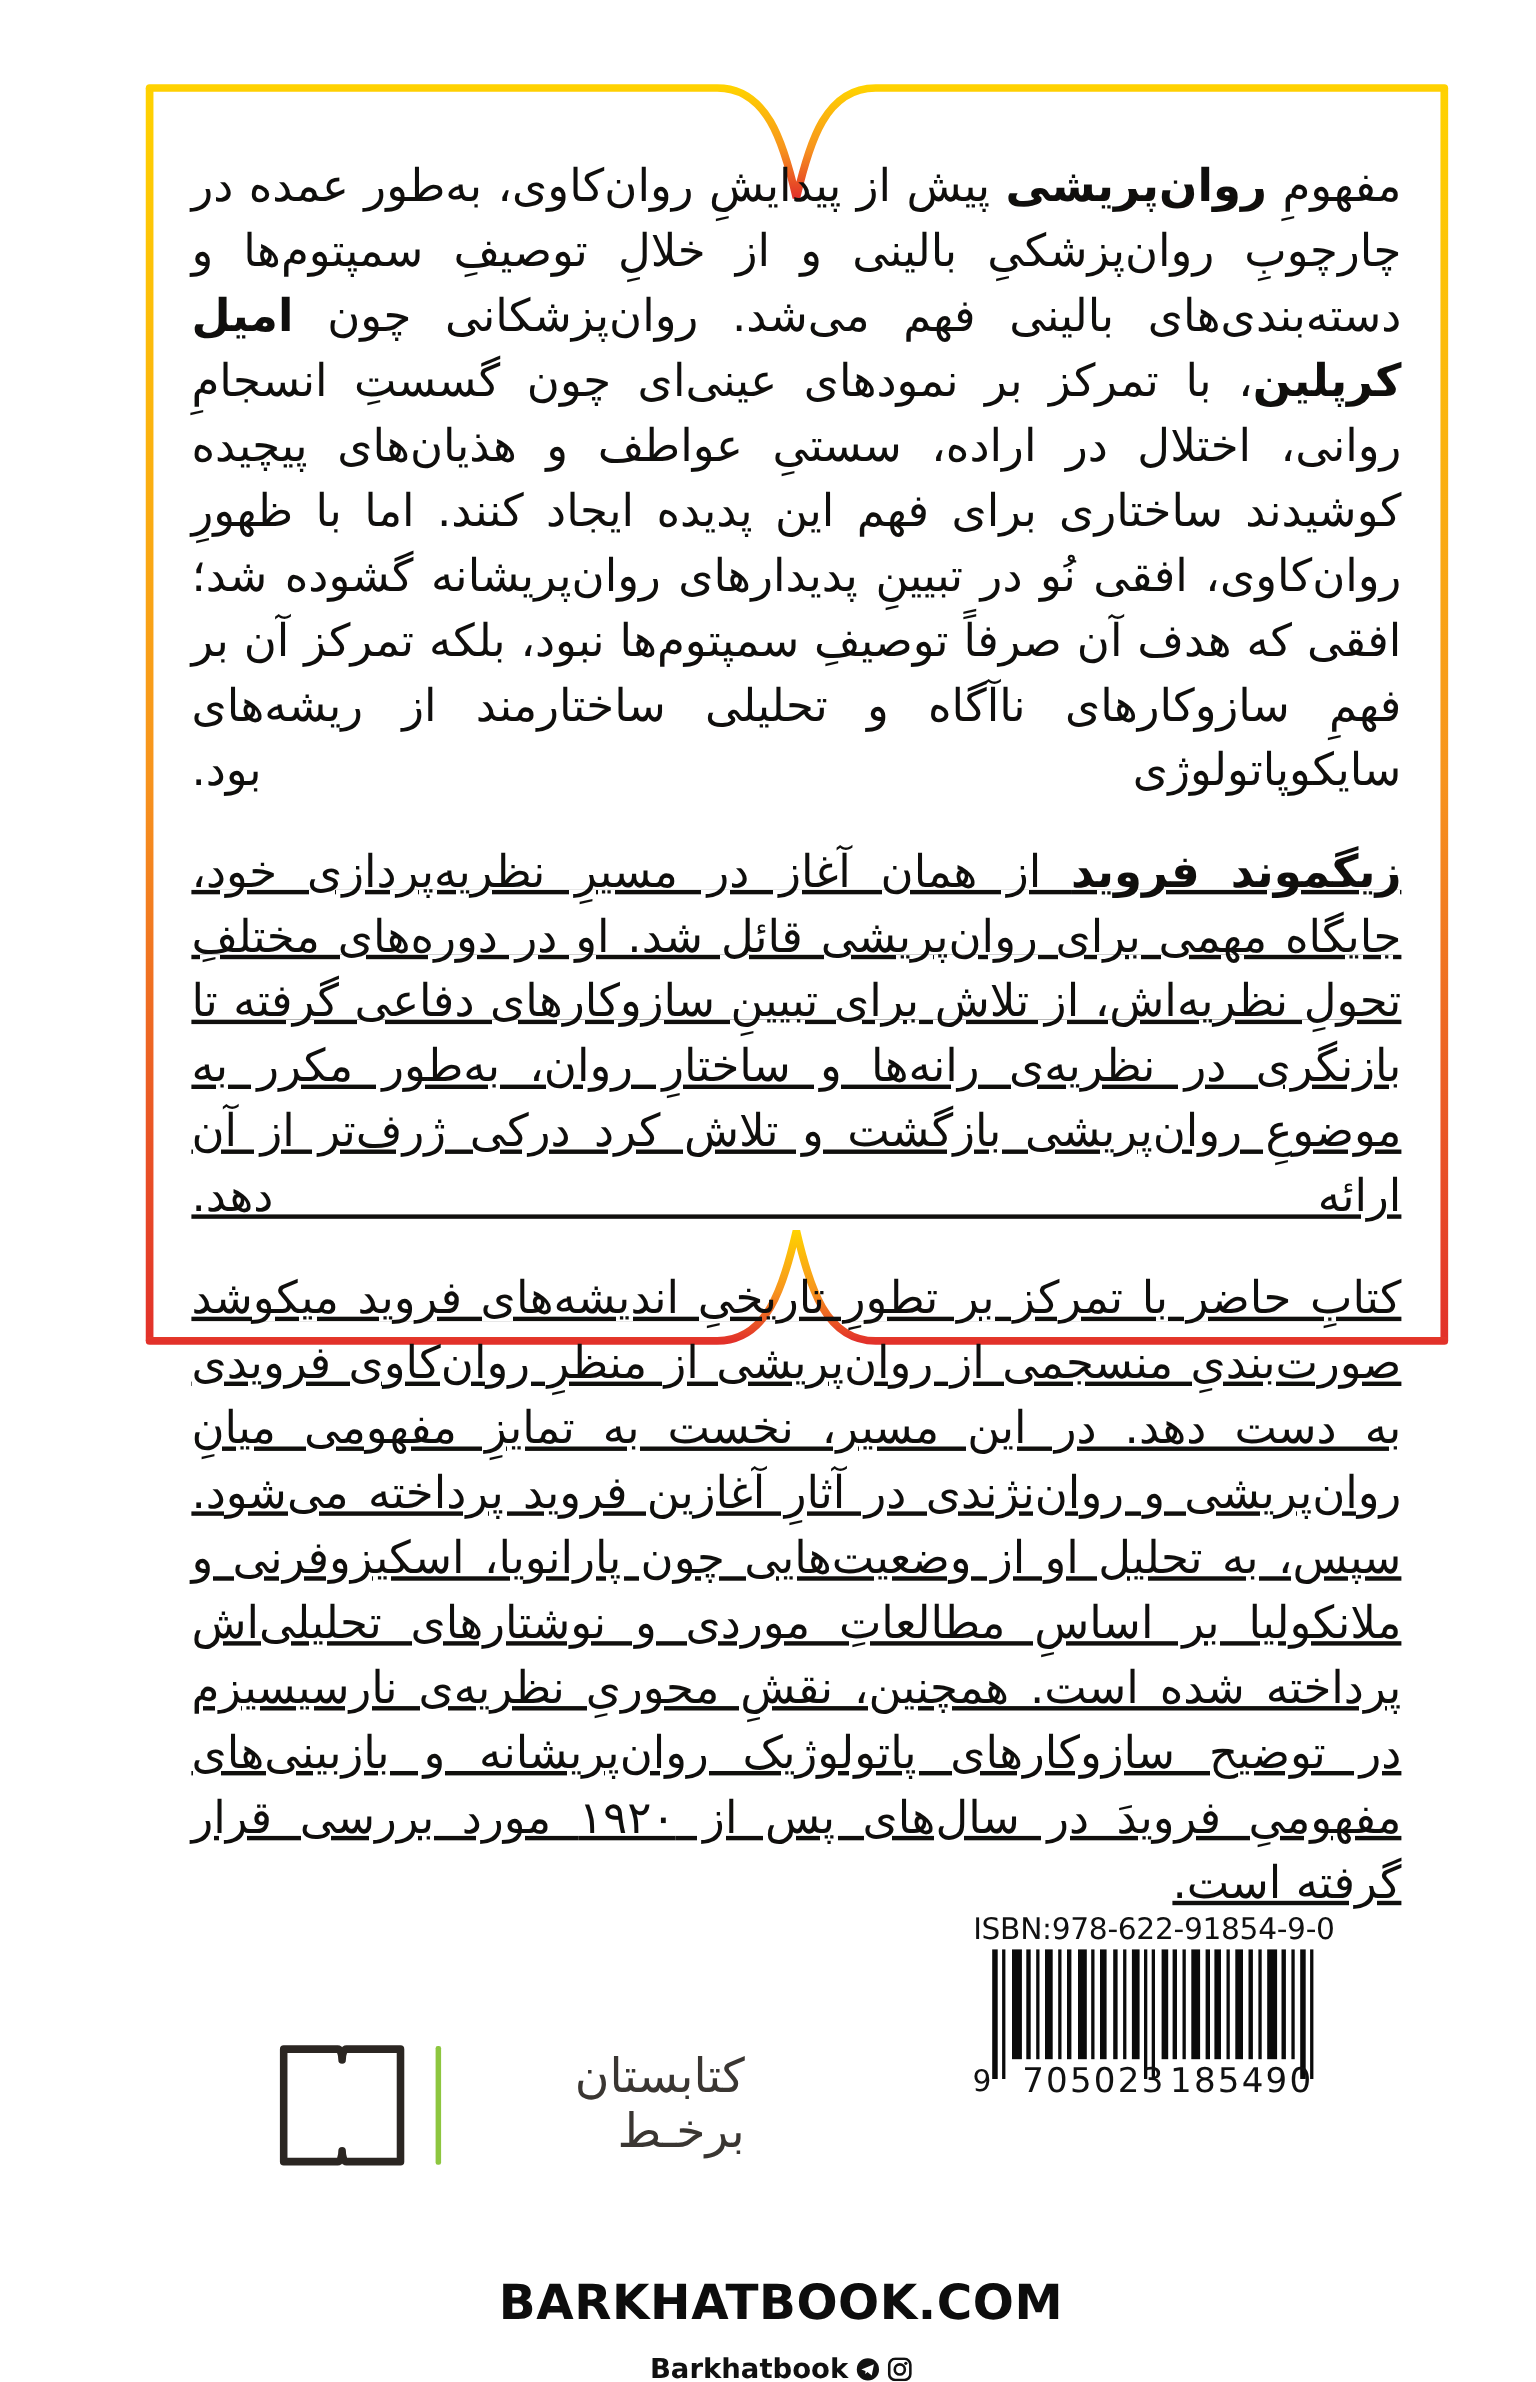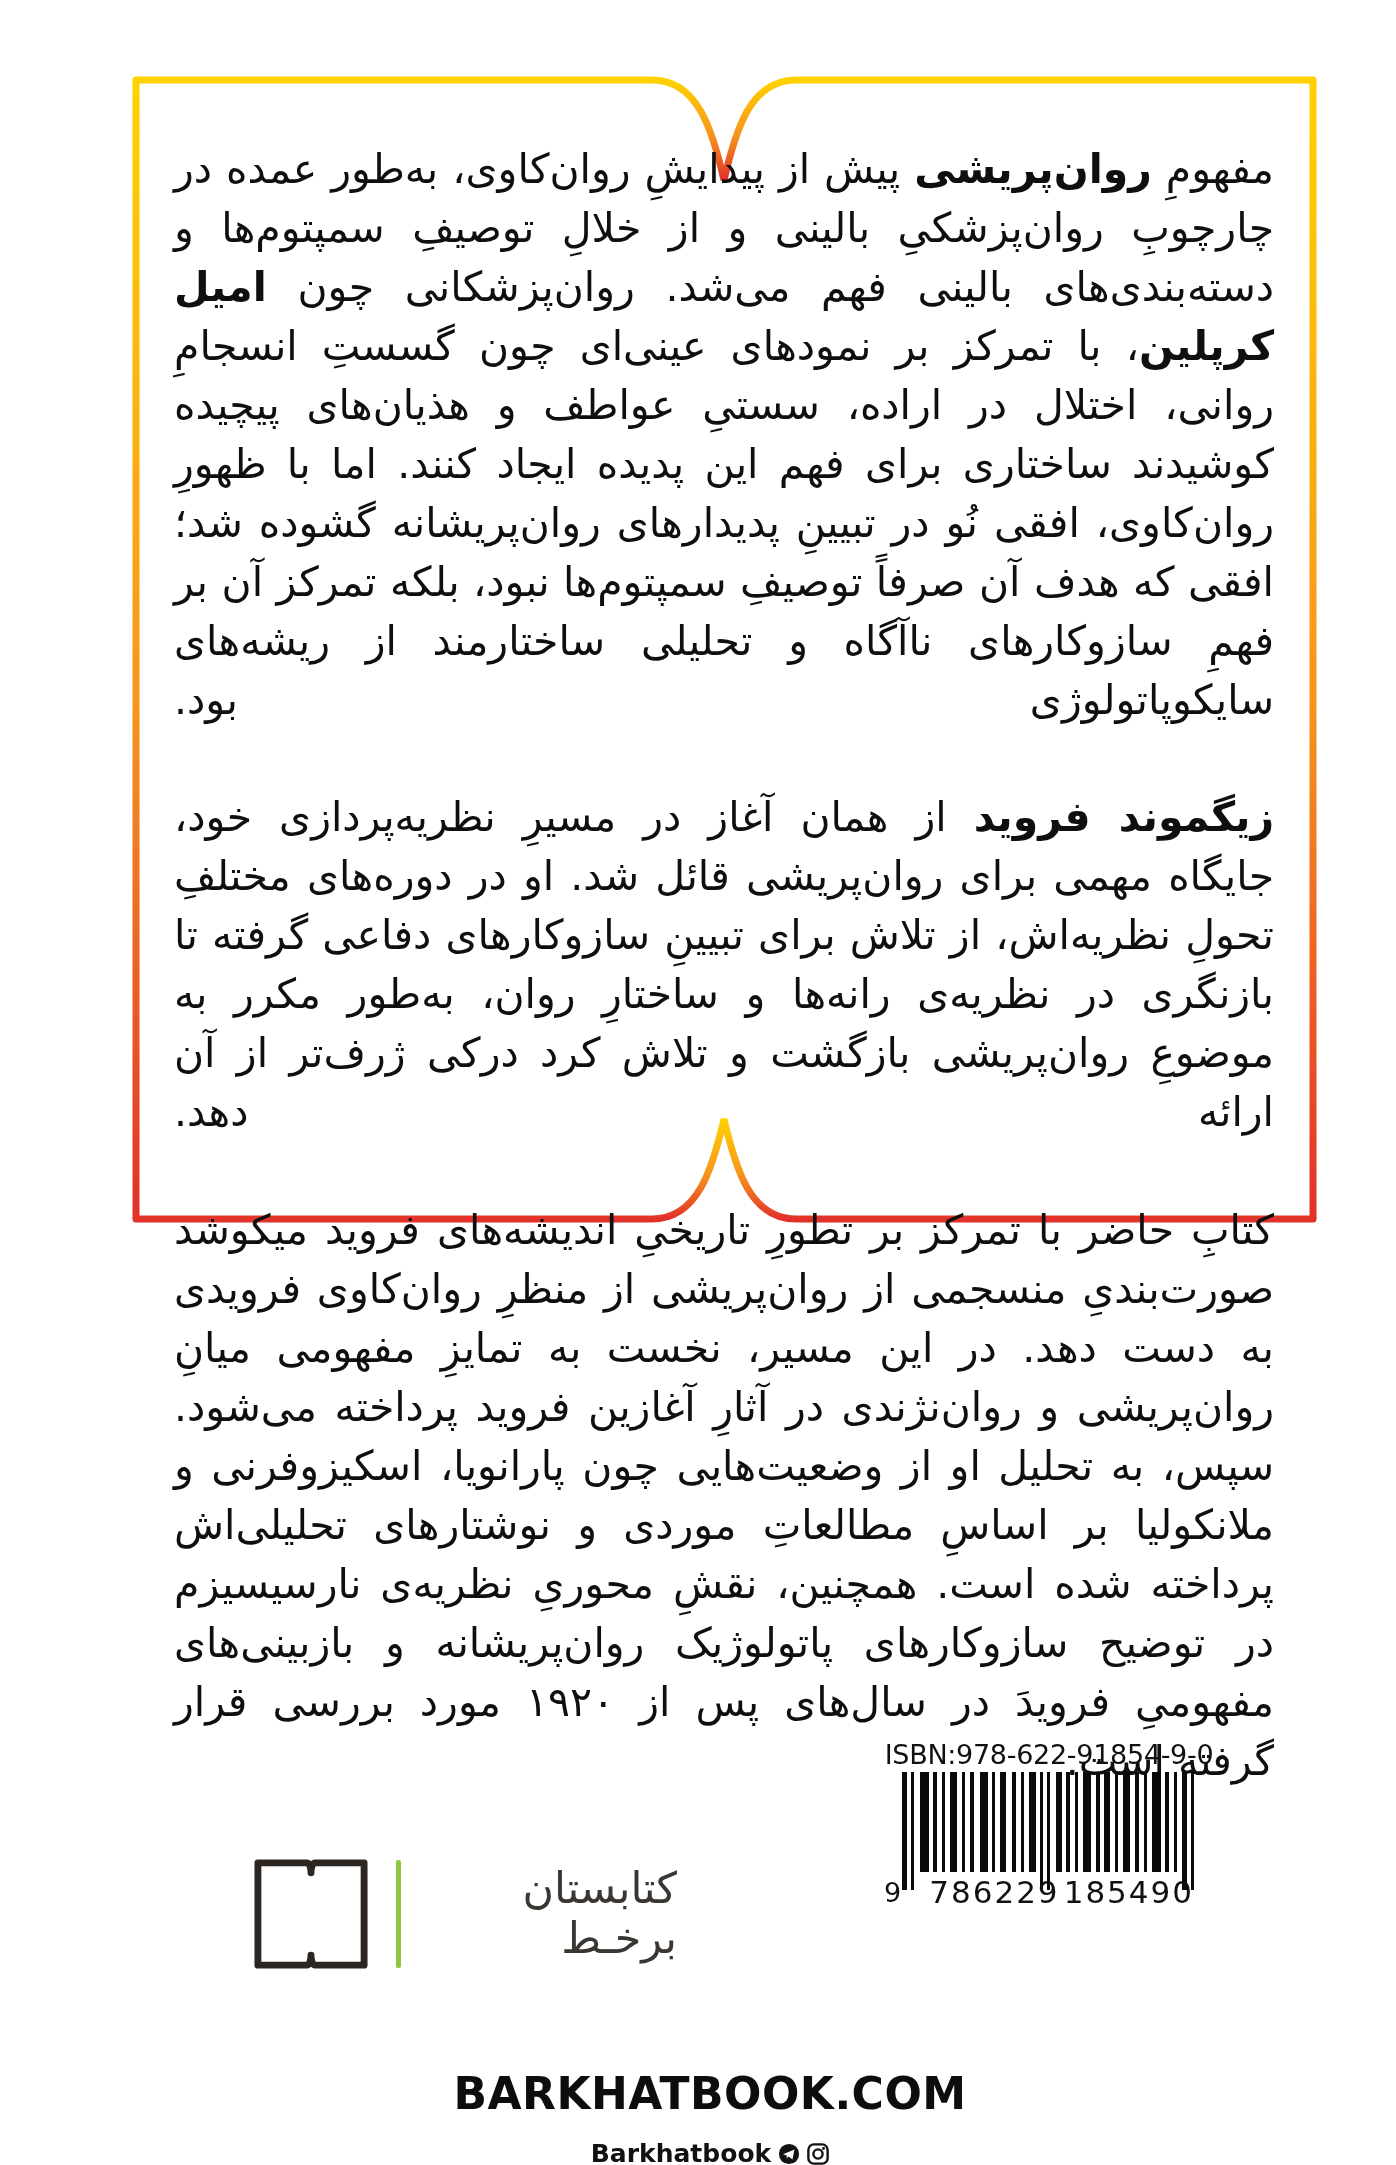--- a/index.html
+++ b/index.html
@@ -35,21 +35,21 @@
     width: 1100px;
     direction: rtl;
     text-align: justify;
     text-align-last: justify;
     color: #100f0d;
     font-size: 41px;
     line-height: 1.44;
     font-family: "DejaVu Sans", "Liberation Sans", sans-serif;
   }
   .para { margin: 0 0 0 0; }
-  .para + .para { margin-top: 58px; }
+  .para + .para { margin-top: 33px; text-decoration: underline; }
   .para .b { font-weight: 700; }
   .para.last { text-align-last: right; }
 
   
   .publisher {
     position: absolute;
     left: 228px;
     top: 1855px;
     display: flex;
     flex-direction: row-reverse;
@@ -210,21 +210,21 @@
           <rect x="260" y="0" width="3" height="100"></rect>
           <rect x="268" y="0" width="9" height="100"></rect>
           <rect x="281" y="0" width="4" height="100"></rect>
           <rect x="290" y="0" width="3" height="100"></rect>
           <rect x="298" y="0" width="5" height="118"></rect>
           <rect x="307" y="0" width="3" height="118"></rect>
         </g>
       </svg>
       <div class="barcode-digits">
         <span class="bc-lead">9</span>
-        <span class="bc-left">786229</span>
+        <span class="bc-left">705023</span>
         <span class="bc-right">185490</span>
       </div>
     </div>
   </div>
 
   <div class="footer">
     <div class="site">BARKHATBOOK.COM</div>
     <div class="social">
       <span class="glyph">
         <svg viewBox="0 0 24 24" aria-hidden="true">

